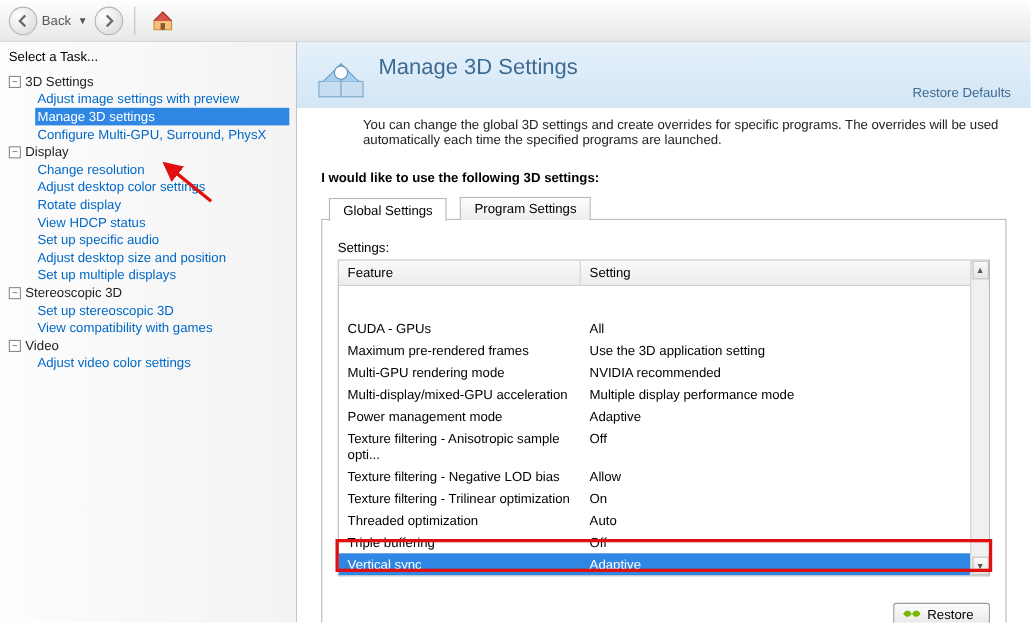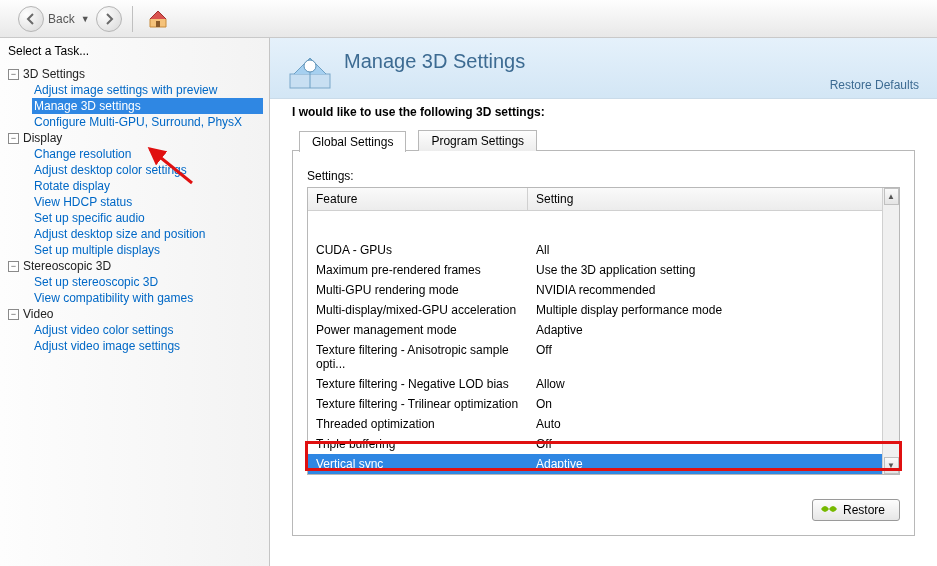--- a/index.html
+++ b/index.html
@@ -1,19 +1,19 @@
 <!DOCTYPE html>
 <html><head>
 <meta charset="utf-8">
 <style>
   * { box-sizing: border-box; margin: 0; padding: 0; font-family: "Segoe UI", Tahoma, Arial, sans-serif; font-size: 12px; }
   body { width: 937px; height: 566px; background: #fff; overflow: hidden; }
 
   
-  .toolbar { height: 38px; background: linear-gradient(#fefefe, #e8e8e8); border-bottom: 1px solid #c9c9c9; display: flex; align-items: center; padding: 0 18px; gap: 6px; }
+  .toolbar { height: 38px; background: linear-gradient(#fefefe, #e8e8e8); border-bottom: 1px solid #c9c9c9; display: flex; align-items: center; padding: 0 8px; gap: 6px; }
   .nav-btn { width: 26px; height: 26px; border-radius: 50%; background: radial-gradient(circle at 30% 30%, #fefefe, #d8d8d8); border: 1px solid #b5b5b5; display: flex; align-items: center; justify-content: center; cursor: pointer; }
   .nav-btn svg { width: 12px; height: 12px; }
   .back-label { color: #555; margin-left: -2px; }
   .back-drop { font-size: 9px; color: #555; cursor: pointer; }
   .toolbar-sep { width: 1px; height: 26px; background: #c0c0c0; margin: 0 4px; }
   .home-btn { width: 30px; height: 26px; display: flex; align-items: center; justify-content: center; cursor: pointer; border-radius: 3px; }
 
   
   .split { display: flex; height: calc(566px - 38px); }
 
@@ -122,21 +122,20 @@
         <div class="tree-children">
           <span class="tree-link">Set up stereoscopic 3D</span>
           <span class="tree-link">View compatibility with games</span>
         </div>
         <div class="tree-item">
           <span class="tree-toggle">−</span>
           <span class="tree-label-cat">Video</span>
         </div>
         <div class="tree-children">
           <span class="tree-link">Adjust video color settings</span>
-          <span class="tree-link">Adjust video image settings</span>
         </div>
       </div>
 
     <svg class="arrow-annotation" width="60" height="44">
       <defs>
           <marker id="ah" markerWidth="6" markerHeight="6" refX="5" refY="3" orient="auto">
             <path d="M0 0 L6 3 L0 6 Z" fill="#e01010"></path>
           </marker>
         </defs>
       <line x1="48" y1="38" x2="6" y2="4" stroke="#e01010" stroke-width="3" marker-end="url(#ah)"></line>
@@ -148,20 +147,21 @@
       <svg class="banner-icon" viewBox="0 0 44 44">
         <rect x="2" y="26" width="40" height="14" fill="#c8dff2" stroke="#7aa7c9"></rect>
         <path d="M6 26 L22 10 L38 26" fill="#a6d0f0" stroke="#6b9fc4"></path>
         <path d="M22 10 L22 40" stroke="#6b9fc4"></path>
         <circle cx="22" cy="18" r="6" fill="#fff" stroke="#5a8fb5"></circle>
       </svg>
       <div class="banner-title">Manage 3D Settings</div>
       <span class="restore-defaults">Restore Defaults</span>
     </div>
 
+    <div class="desc">You can change the global 3D settings and create overrides for specific programs. The overrides will be used automatically each time the specified programs are launched.</div>
 
     <div class="section">
       <div class="section-title">I would like to use the following 3D settings:</div>
 
       <div style="height:21px;"></div>
       <div class="tabs-wrap">
         <div class="tabs" id="tabs">
             <div class="tab active">Global Settings</div>
             <div class="tab">Program Settings</div>
           </div>

